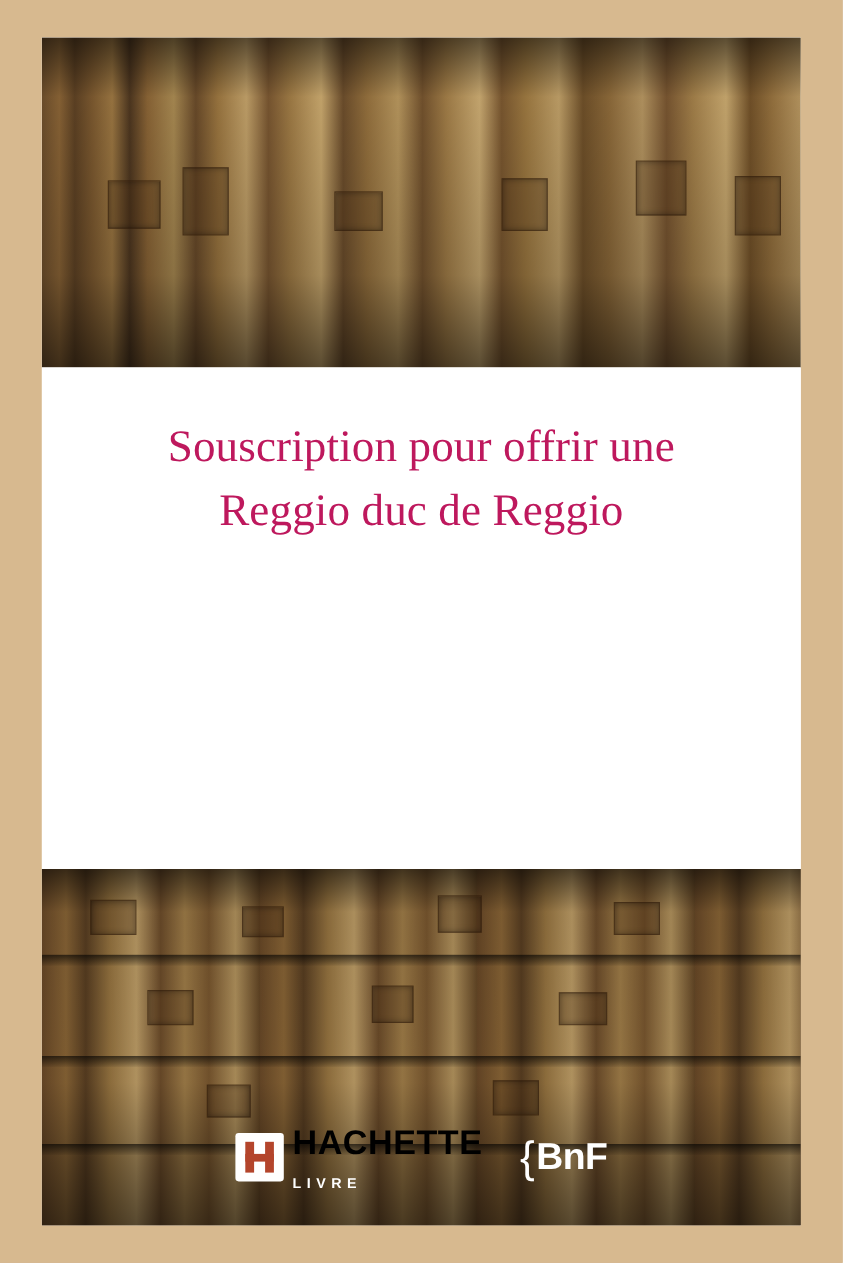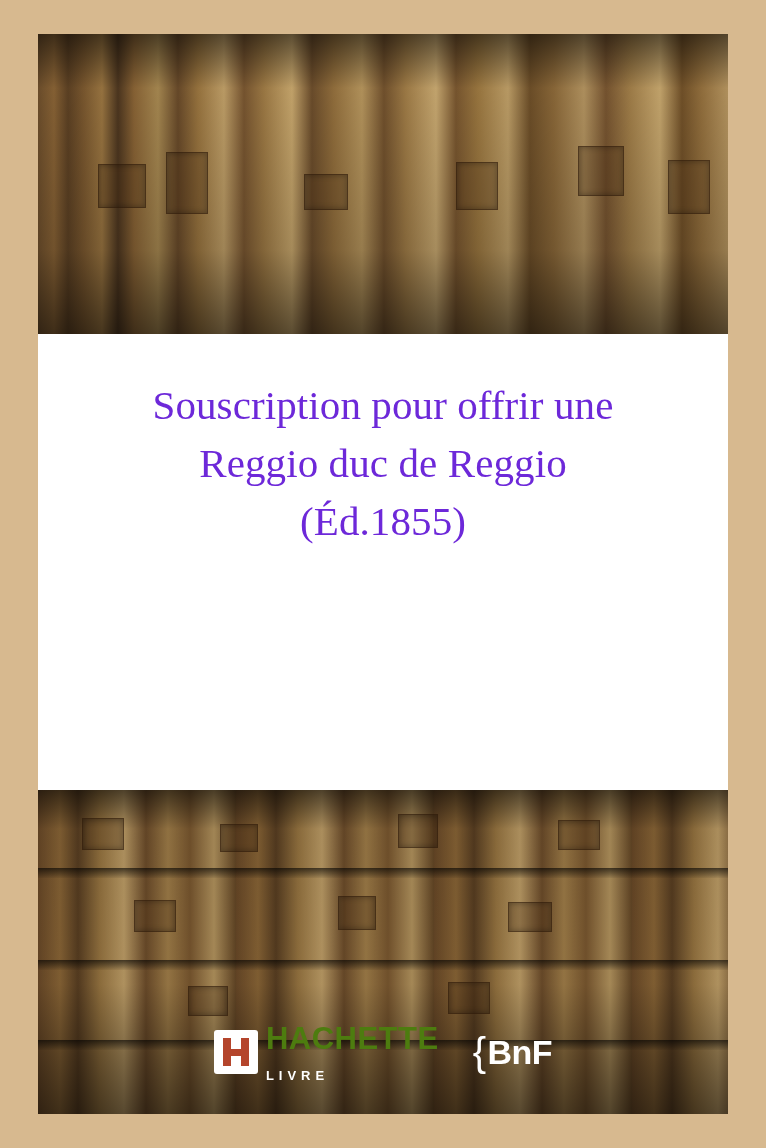--- a/index.html
+++ b/index.html
@@ -108,21 +108,21 @@
   }
   .title {
     position: absolute;
     left: 28px;
     top: 42px;
     width: 634px;
     text-align: center;
     font-family: "Liberation Serif", serif;
     font-size: 41px;
     line-height: 1.42;
-    color: #6d28d9;
+    color: #be185d;
     letter-spacing: .1px;
   }
 
   
   .logos {
     position: absolute;
     left: 0;
     top: 982px;
     width: 690px;
     height: 72px;
@@ -163,21 +163,21 @@
   .hachette-words {
     display: flex;
     flex-direction: column;
     justify-content: center;
     line-height: 1;
   }
   .hachette-name {
     font-family: "Liberation Sans", sans-serif;
     font-size: 31px;
     font-weight: 700;
-    color: #4d7c0f;
+    color: #000000;
     letter-spacing: .5px;
   }
   .hachette-sub {
     font-family: "Liberation Sans", sans-serif;
     font-size: 13px;
     font-weight: 700;
     color: #ffffff;
     letter-spacing: 5px;
     margin-top: 15px;
   }
@@ -210,21 +210,20 @@
       <div class="spine-label" style="left:266px; top:140px; width:42px; height:34px;"></div>
       <div class="spine-label" style="left:418px; top:128px; width:40px; height:46px;"></div>
       <div class="spine-label" style="left:540px; top:112px; width:44px; height:48px;"></div>
       <div class="spine-label" style="left:630px; top:126px; width:40px; height:52px;"></div>
     </div>
 
     <div class="title-band">
       <div class="title">
         <div>Souscription pour offrir une</div>
         <div>Reggio duc de Reggio</div>
-        <div>(Éd.1855)</div>
       </div>
     </div>
 
     <div class="photo photo-bottom">
       <div class="shelf s1"></div>
       <div class="shelf s2"></div>
       <div class="shelf s3"></div>
       <div class="spine-label" style="left:44px; top:28px; width:40px; height:30px;"></div>
       <div class="spine-label" style="left:182px; top:34px; width:36px; height:26px;"></div>
       <div class="spine-label" style="left:360px; top:24px; width:38px; height:32px;"></div>

